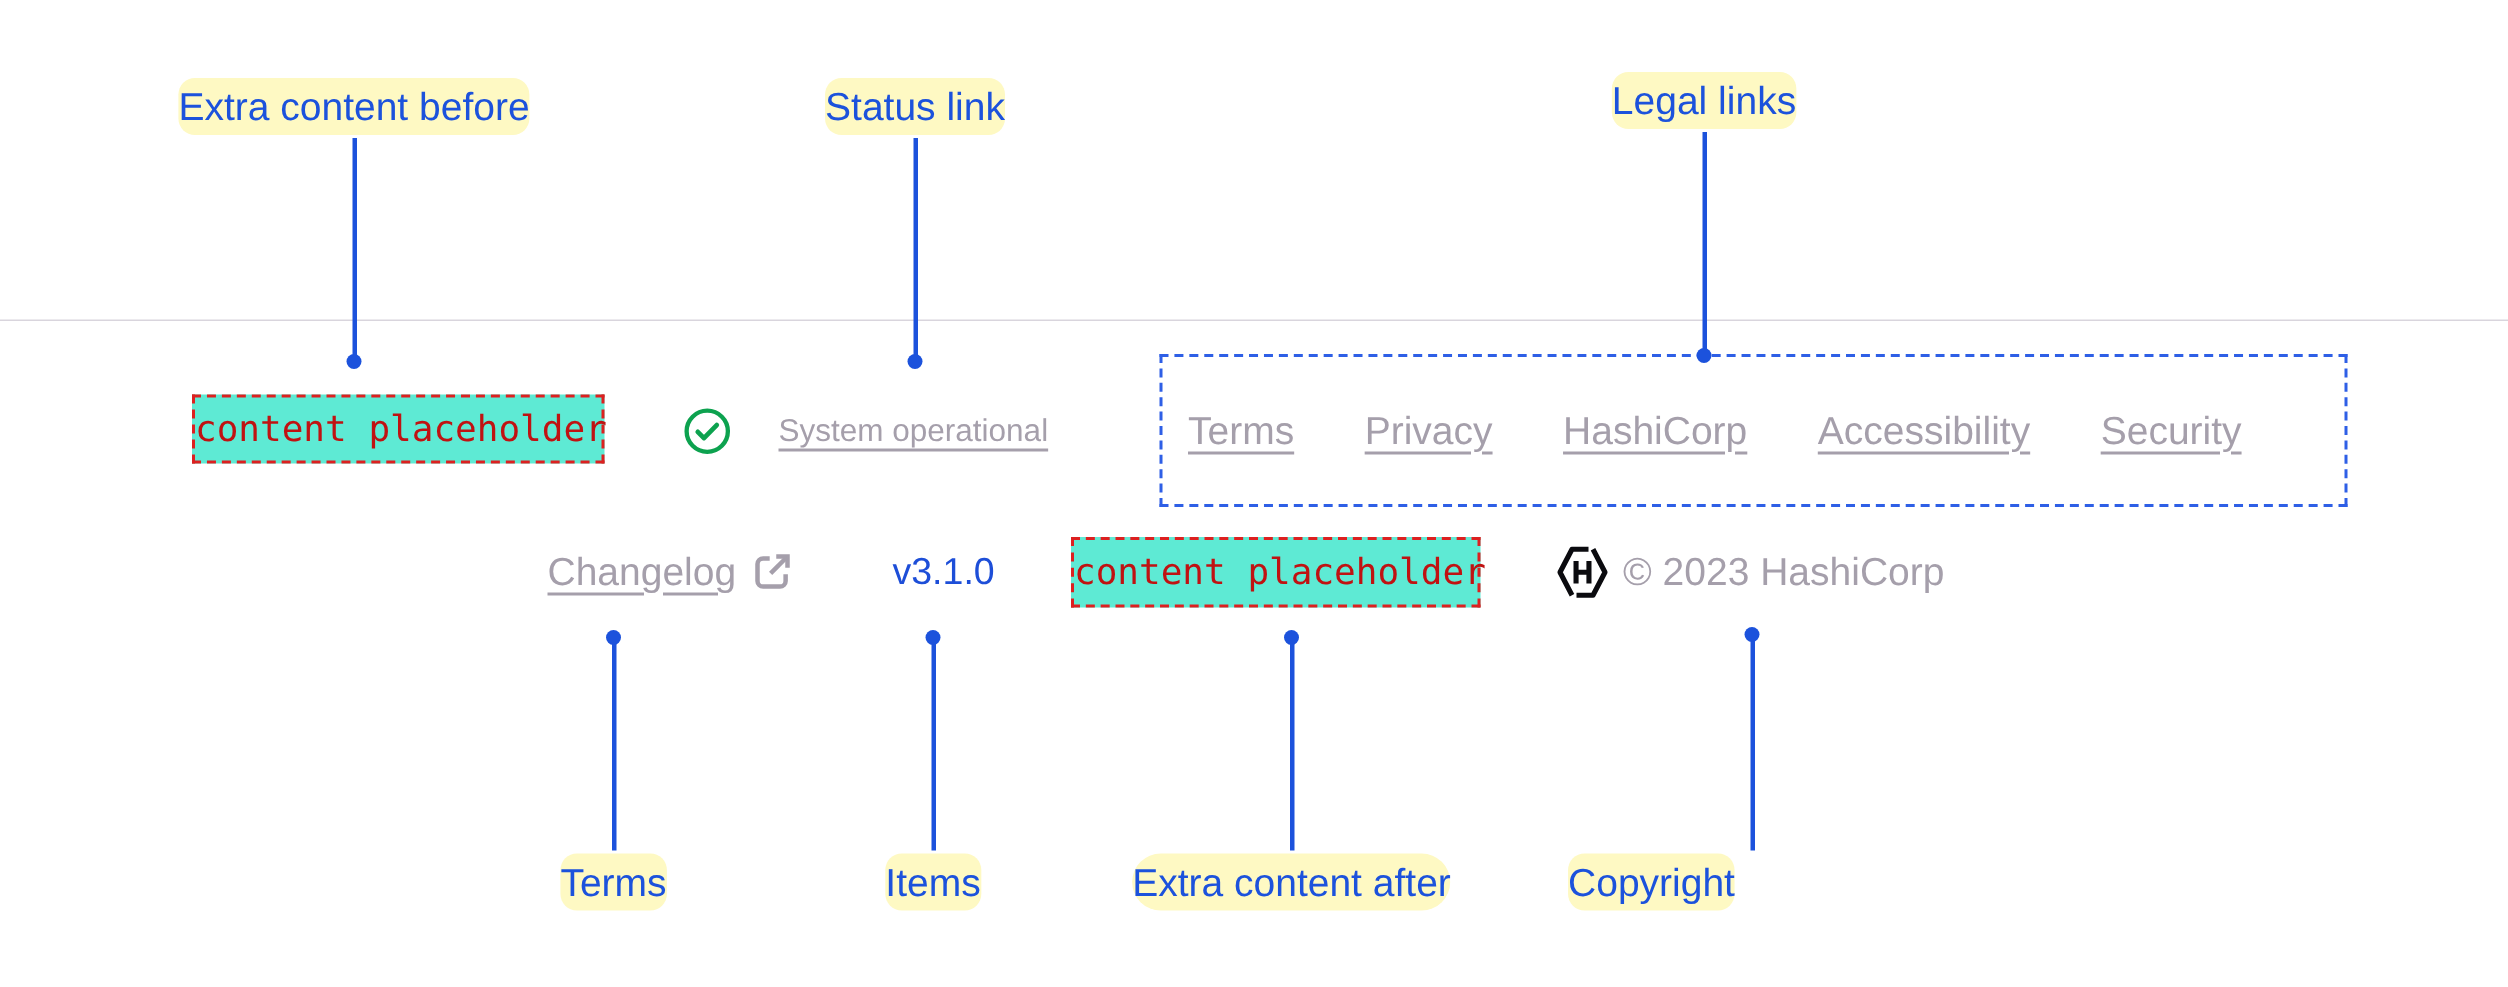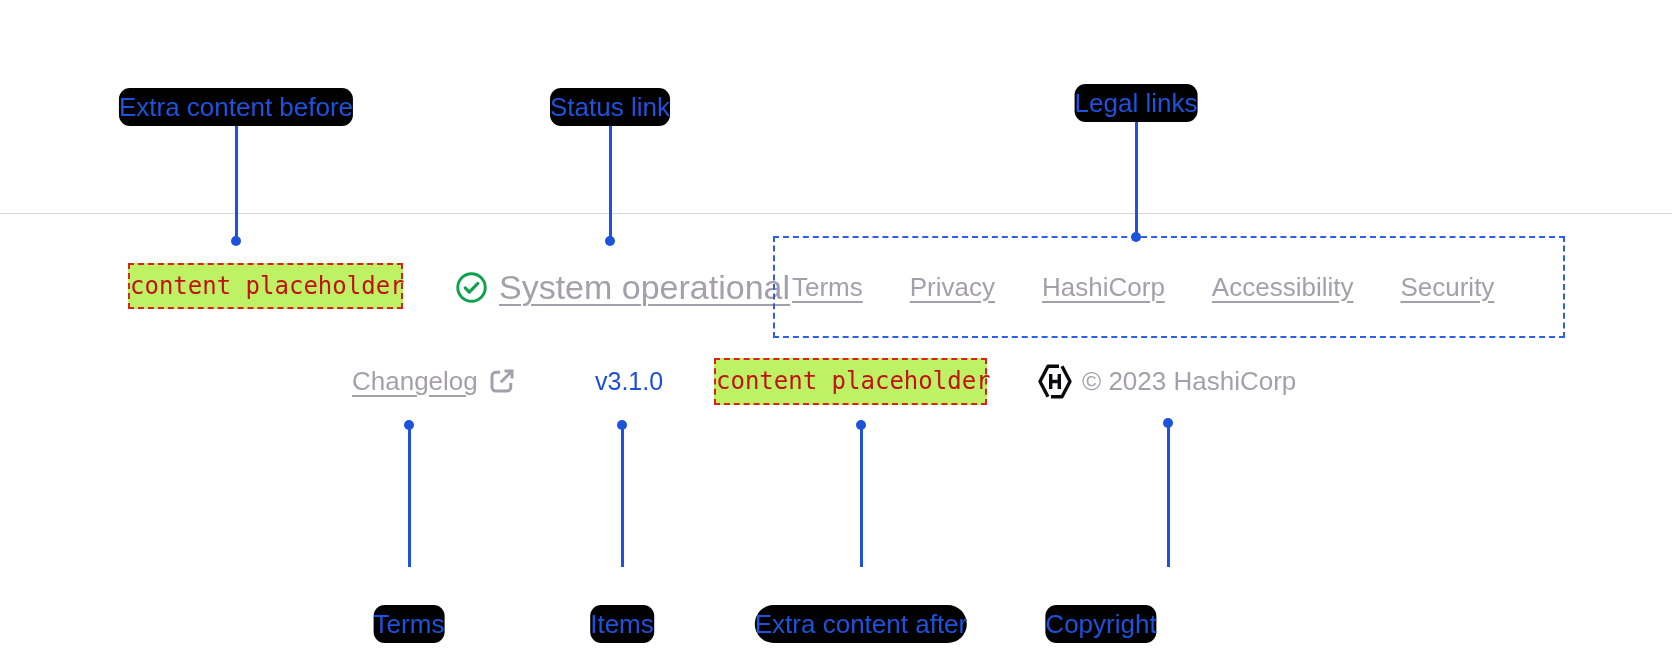--- a/index.html
+++ b/index.html
@@ -15,63 +15,64 @@
   
   .divider {
     position: absolute;
     left: 0; top: 213px;
     width: 1672px; height: 0;
     border-top: 1.5px solid #D9D5DD;
   }
 
   .red-box {
     position: absolute;
-    background: #bef264;
+    background: #5eead4;
     border: 2px dashed #DC2020;
     color: #C01212;
     font-family: "DejaVu Sans Mono", monospace;
     font-size: 24px;
     text-align: center;
     box-sizing: border-box;
     white-space: nowrap;
     overflow: visible;
   }
   .red-box-1 { left: 128px; top: 263px; width: 275px; height: 46px; line-height: 42px; }
   .red-box-2 { left: 714px; top: 358px; width: 273px; height: 47px; line-height: 43px; }
 
   .status-link {
     position: absolute;
     left: 455px; top: 270px; height: 34px;
     display: flex; align-items: center; gap: 11px;
     text-decoration: none; cursor: pointer;
   }
   .status-link .label {
-    color: #A59FAB; font-size: 34px; line-height: 33px;
+    color: #A59FAB; font-size: 21px; line-height: 33px;
     text-decoration: underline; text-underline-offset: 5px;
     text-decoration-thickness: 2px;
+    margin-left: 20px;
   }
 
   .legal-box {
     position: absolute;
     left: 773px; top: 236px; width: 792px; height: 102px;
     border: 2.5px dashed #2E5FE6;
     box-sizing: border-box;
     display: flex; align-items: center;
     padding-left: 17px; gap: 47px;
   }
   .gray-link {
     color: #A59FAB; font-size: 26px;
     text-decoration: underline; text-underline-offset: 5px;
     text-decoration-thickness: 2px;
     cursor: pointer; white-space: nowrap;
   }
 
   .changelog-link {
     position: absolute;
-    left: 352px; top: 364px; height: 34px;
+    left: 365px; top: 364px; height: 34px;
     display: flex; align-items: center; gap: 9px;
     text-decoration: none; cursor: pointer;
   }
   .changelog-link .label {
     color: #A59FAB; font-size: 26px; line-height: 33px;
     text-decoration: underline; text-underline-offset: 5px;
     text-decoration-thickness: 2px;
   }
 
   .version {
@@ -87,29 +88,28 @@
     position: absolute;
     left: 1082px; top: 366px;
     color: #A59FAB; font-size: 26px; line-height: 30px;
     white-space: nowrap;
   }
 
   
   .pill {
     position: absolute;
     transform: translateX(-50%);
-    background: #000000;
+    background: #fef9c3;
     color: #1C52DC;
     font-size: 26px;
     font-weight: 500;
     line-height: 30px;
     padding: 4px 0;
     border-radius: 11px;
     white-space: nowrap;
-    margin-top: 36px;
   }
   .pill-ecb  { left: 236px;  top: 52px; }
   .pill-stat { left: 610px;  top: 52px; }
   .pill-leg  { left: 1136px; top: 48px; text-align: center; }
   .pill-lnk  { left: 409px;  top: 569px; }
   .pill-itm  { left: 622px;  top: 569px; }
   .pill-eca  { left: 861px;  top: 569px; border-radius: 19px; }
   .pill-cpy  { left: 1101px; top: 569px; }
 
   .c-line { position: absolute; width: 3px; background: #1C52DC; }

